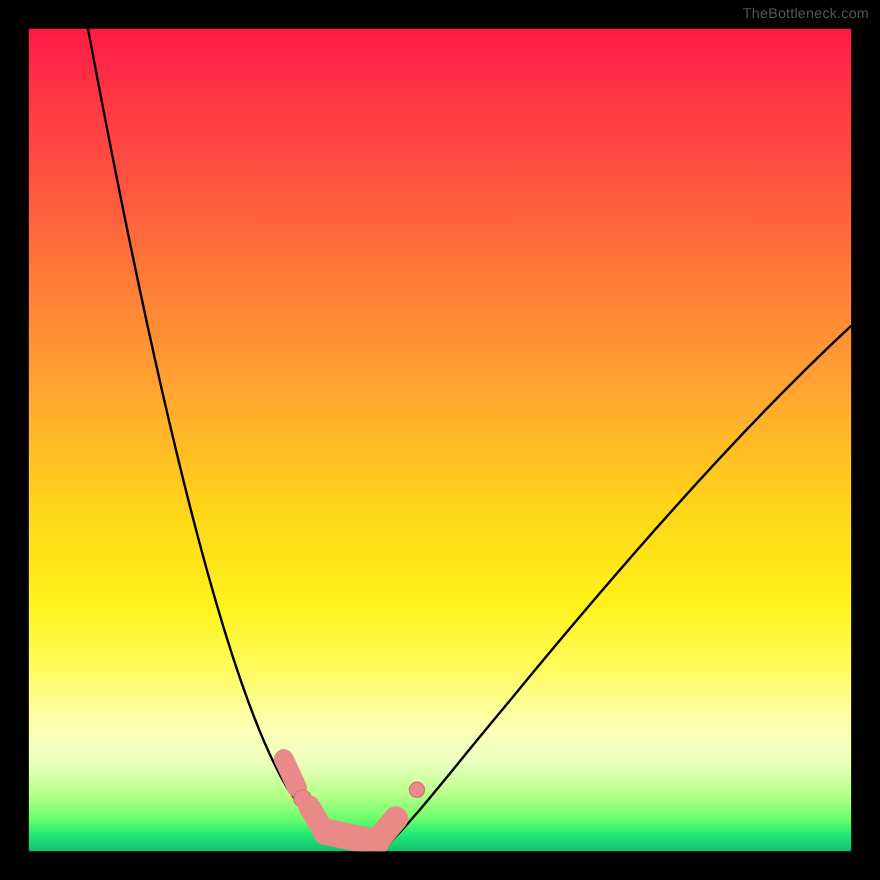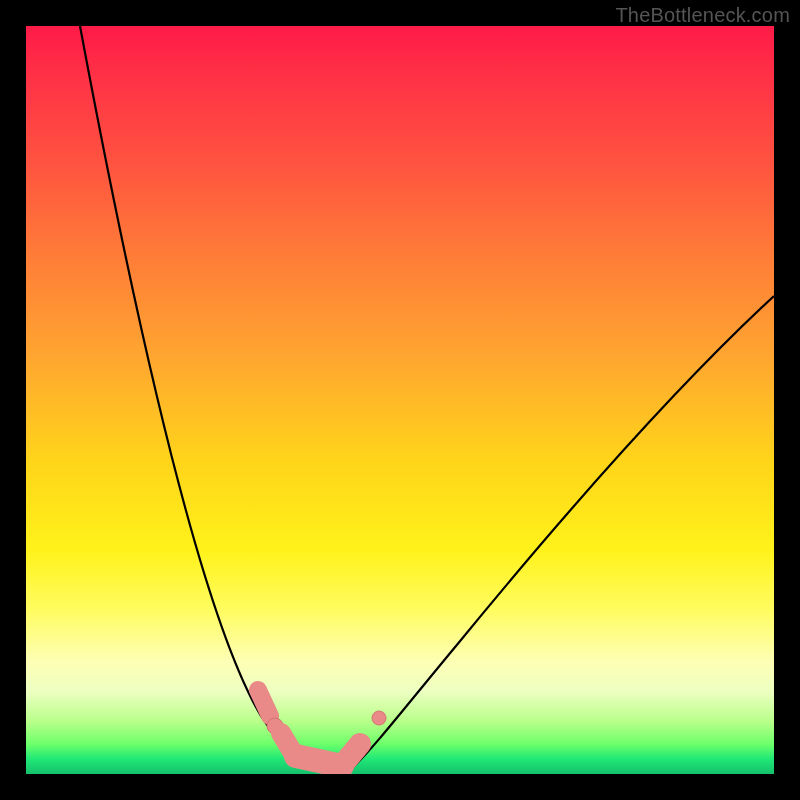--- a/index.html
+++ b/index.html
@@ -43,21 +43,21 @@
       #b8ff8a 93%,
       #6dff6a 96%,
       #20e876 98%,
       #14c06c 100%
     );
   }
   .watermark {
     position: absolute;
     top: 4px;
     right: 10px;
-    font-size: 20px;
+    font-size: 13px;
     font-weight: 500;
     color: #555;
     letter-spacing: 0.2px;
     font-family: Arial, Helvetica, sans-serif;
   }
   svg.curves {
     position: absolute;
     inset: 0;
   }
 </style>

